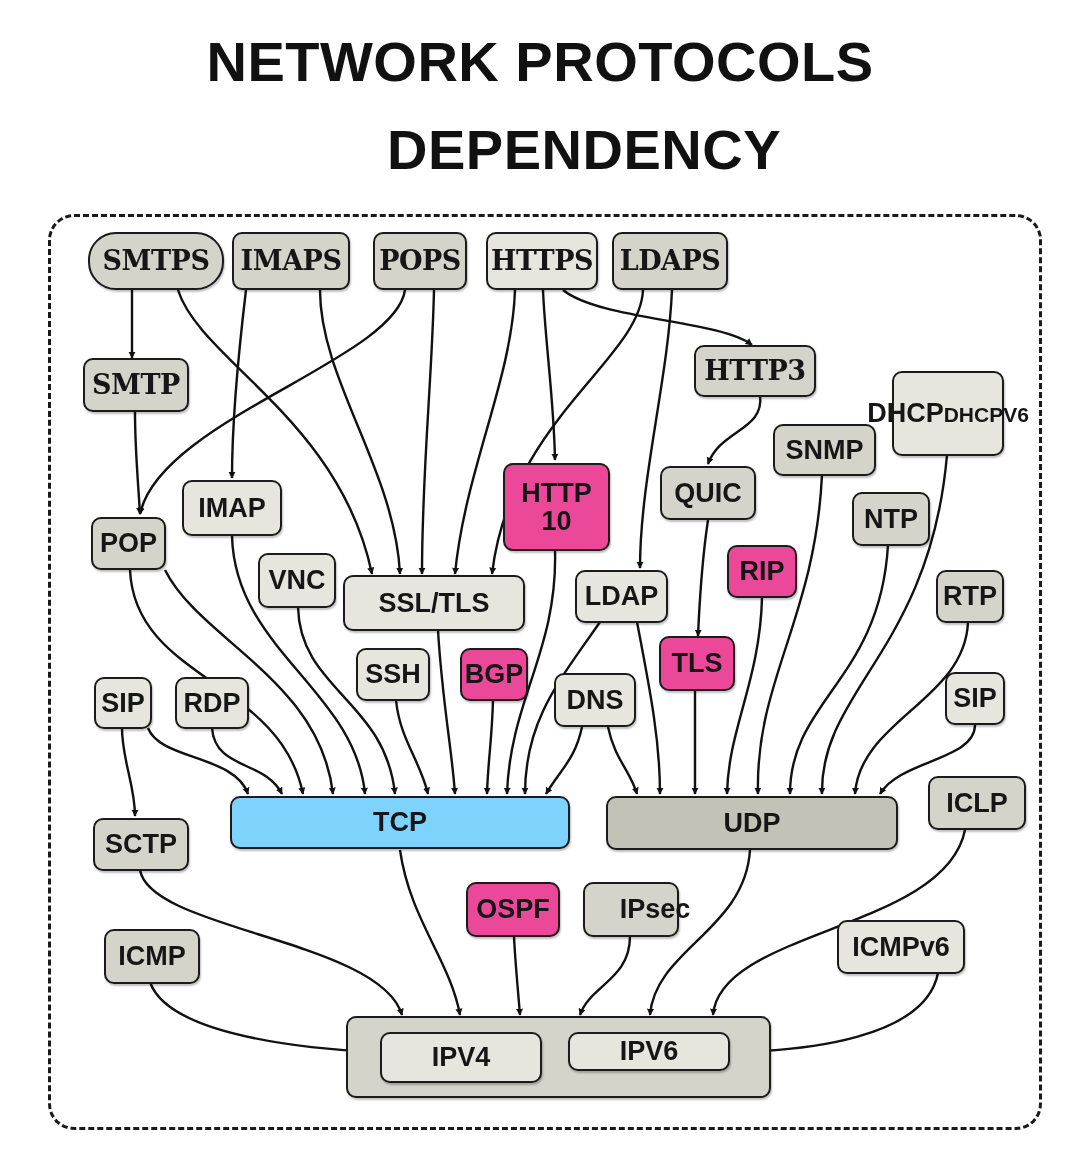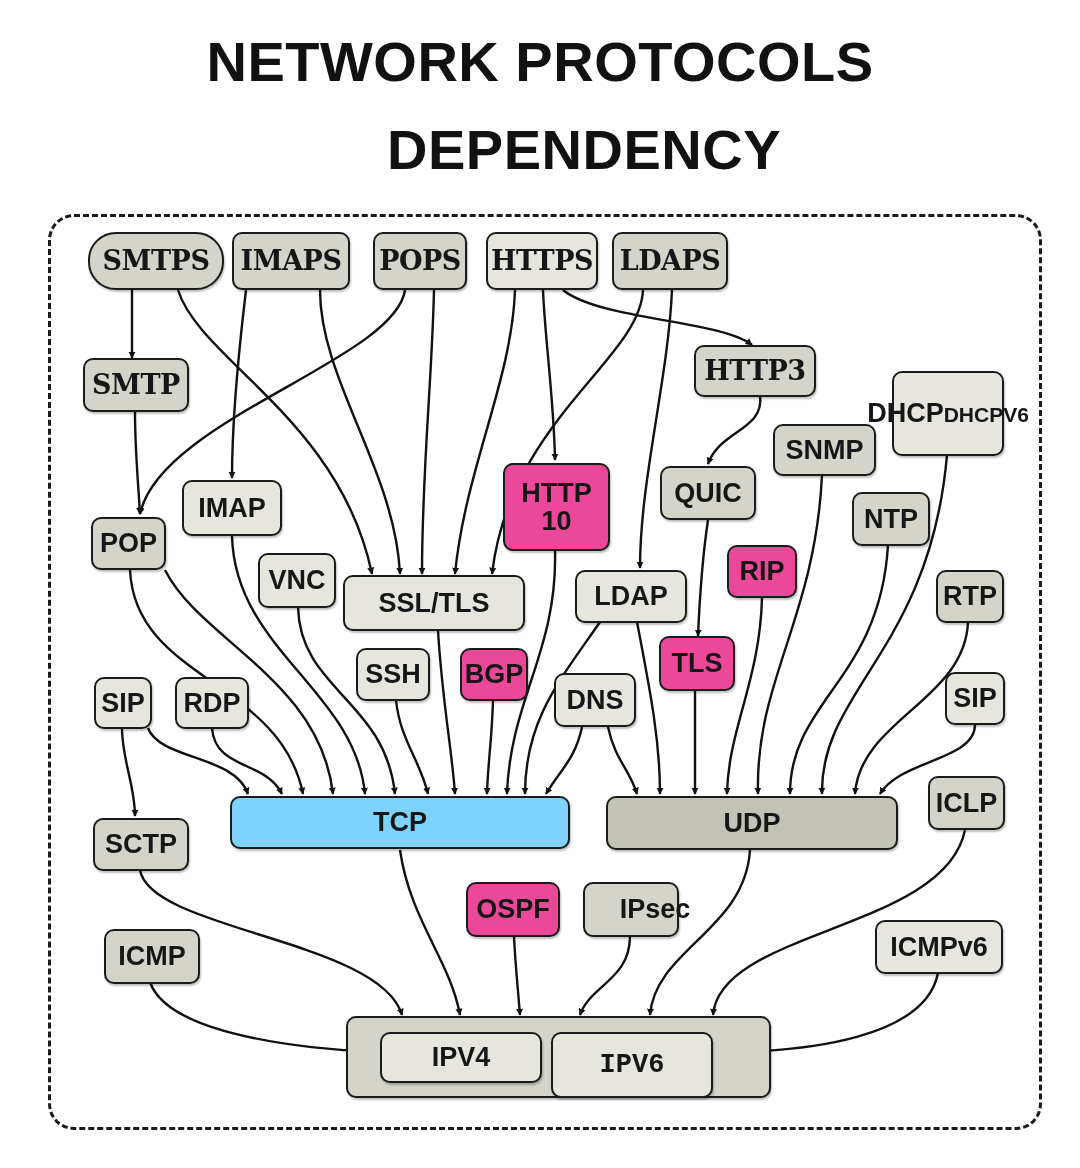--- a/index.html
+++ b/index.html
@@ -112,37 +112,37 @@
 
 <div class="node sans c-light" style="left:182px;top:480px;width:100px;height:56px;">IMAP</div>
 <div class="node sans c-mid" style="left:91px;top:517px;width:75px;height:53px;">POP</div>
 <div class="node sans c-dark" style="left:503px;top:463px;width:107px;height:88px;white-space:pre-line;">HTTP
 10</div>
 <div class="node sans c-mid" style="left:660px;top:466px;width:96px;height:54px;">QUIC</div>
 <div class="node sans c-mid" style="left:852px;top:492px;width:78px;height:54px;">NTP</div>
 
 <div class="node sans c-light" style="left:258px;top:553px;width:78px;height:55px;">VNC</div>
 <div class="node sans c-light" style="left:343px;top:575px;width:182px;height:56px;">SSL/TLS</div>
-<div class="node sans c-light" style="left:575px;top:570px;width:112px;height:53px;">LDAP</div>
+<div class="node sans c-light" style="left:575px;top:570px;width:93px;height:53px;">LDAP</div>
 <div class="node sans c-dark" style="left:727px;top:545px;width:70px;height:53px;">RIP</div>
 <div class="node sans c-mid" style="left:936px;top:570px;width:68px;height:53px;">RTP</div>
 
 <div class="node sans c-light" style="left:356px;top:648px;width:74px;height:53px;">SSH</div>
 <div class="node sans c-dark" style="left:460px;top:648px;width:68px;height:53px;">BGP</div>
 <div class="node sans c-dark" style="left:659px;top:636px;width:76px;height:55px;">TLS</div>
 <div class="node sans c-light" style="left:94px;top:677px;width:58px;height:52px;">SIP</div>
 <div class="node sans c-light" style="left:175px;top:677px;width:74px;height:52px;">RDP</div>
 <div class="node sans c-light" style="left:554px;top:673px;width:82px;height:54px;">DNS</div>
 <div class="node sans c-light" style="left:945px;top:672px;width:60px;height:53px;">SIP</div>
 
 <div class="node sans c-tcp" style="left:230px;top:796px;width:340px;height:53px;">TCP</div>
 <div class="node sans c-udp" style="left:606px;top:796px;width:292px;height:54px;">UDP</div>
-<div class="node sans c-mid" style="left:928px;top:776px;width:77px;height:54px;">ICLP</div>
+<div class="node sans c-mid" style="left:928px;top:776px;width:98px;height:54px;">ICLP</div>
 <div class="node sans c-mid" style="left:93px;top:818px;width:96px;height:53px;">SCTP</div>
 
 <div class="node sans c-dark" style="left:466px;top:882px;width:94px;height:55px;">OSPF</div>
 <div class="node sans c-mid" style="left:583px;top:882px;width:96px;height:55px;padding-left:48px;">IPsec</div>
 <div class="node sans c-mid" style="left:104px;top:929px;width:96px;height:55px;">ICMP</div>
-<div class="node sans c-light" style="left:875px;top:920px;width:128px;height:54px;">ICMPv6</div>
+<div class="node sans c-light" style="left:837px;top:920px;width:128px;height:54px;">ICMPv6</div>
 
 <div class="node c-mid" style="left:346px;top:1016px;width:425px;height:82px;"></div>
 <div class="node sans c-light" style="left:380px;top:1032px;width:162px;height:51px;">IPV4</div>
-<div class="node sans c-light" style="left:551px;top:1032px;width:162px;height:66px;font-family:Liberation Mono, monospace;">IPV6</div>
+<div class="node sans c-light" style="left:568px;top:1032px;width:162px;height:39px;">IPV6</div>
 
 </body></html>

